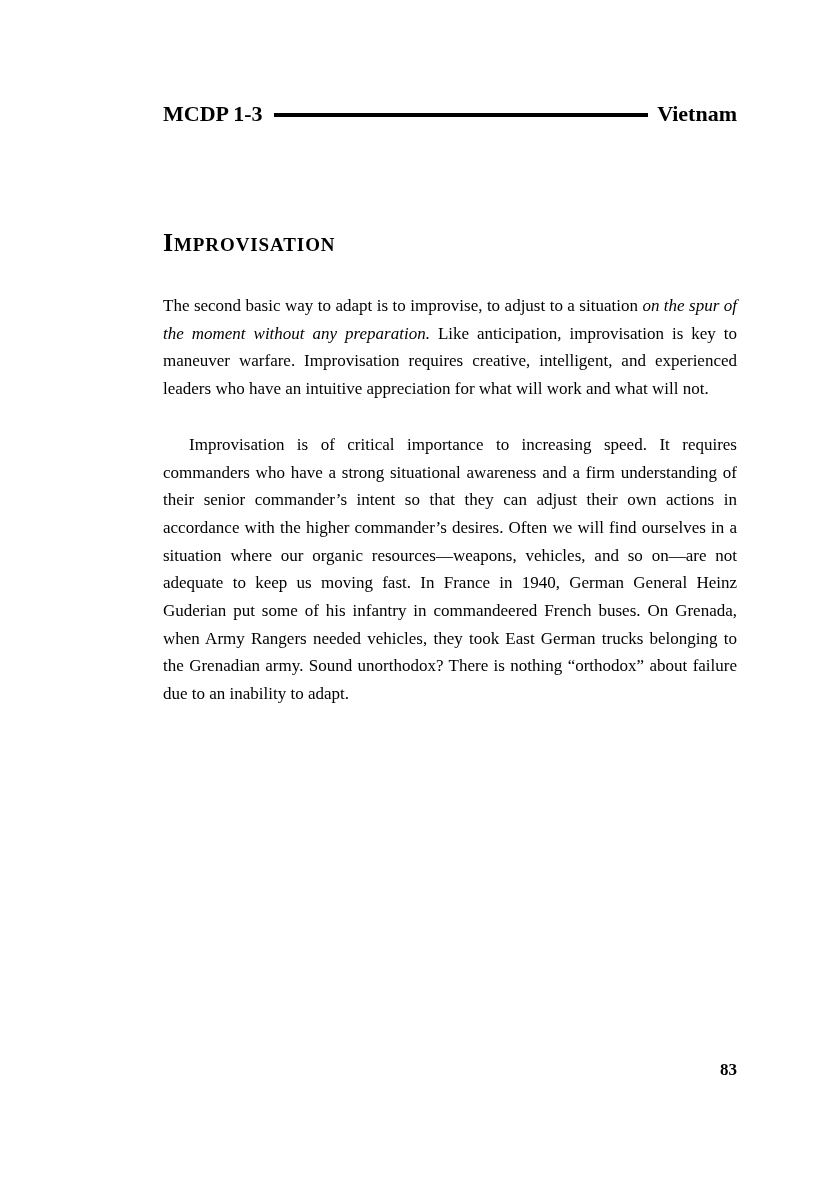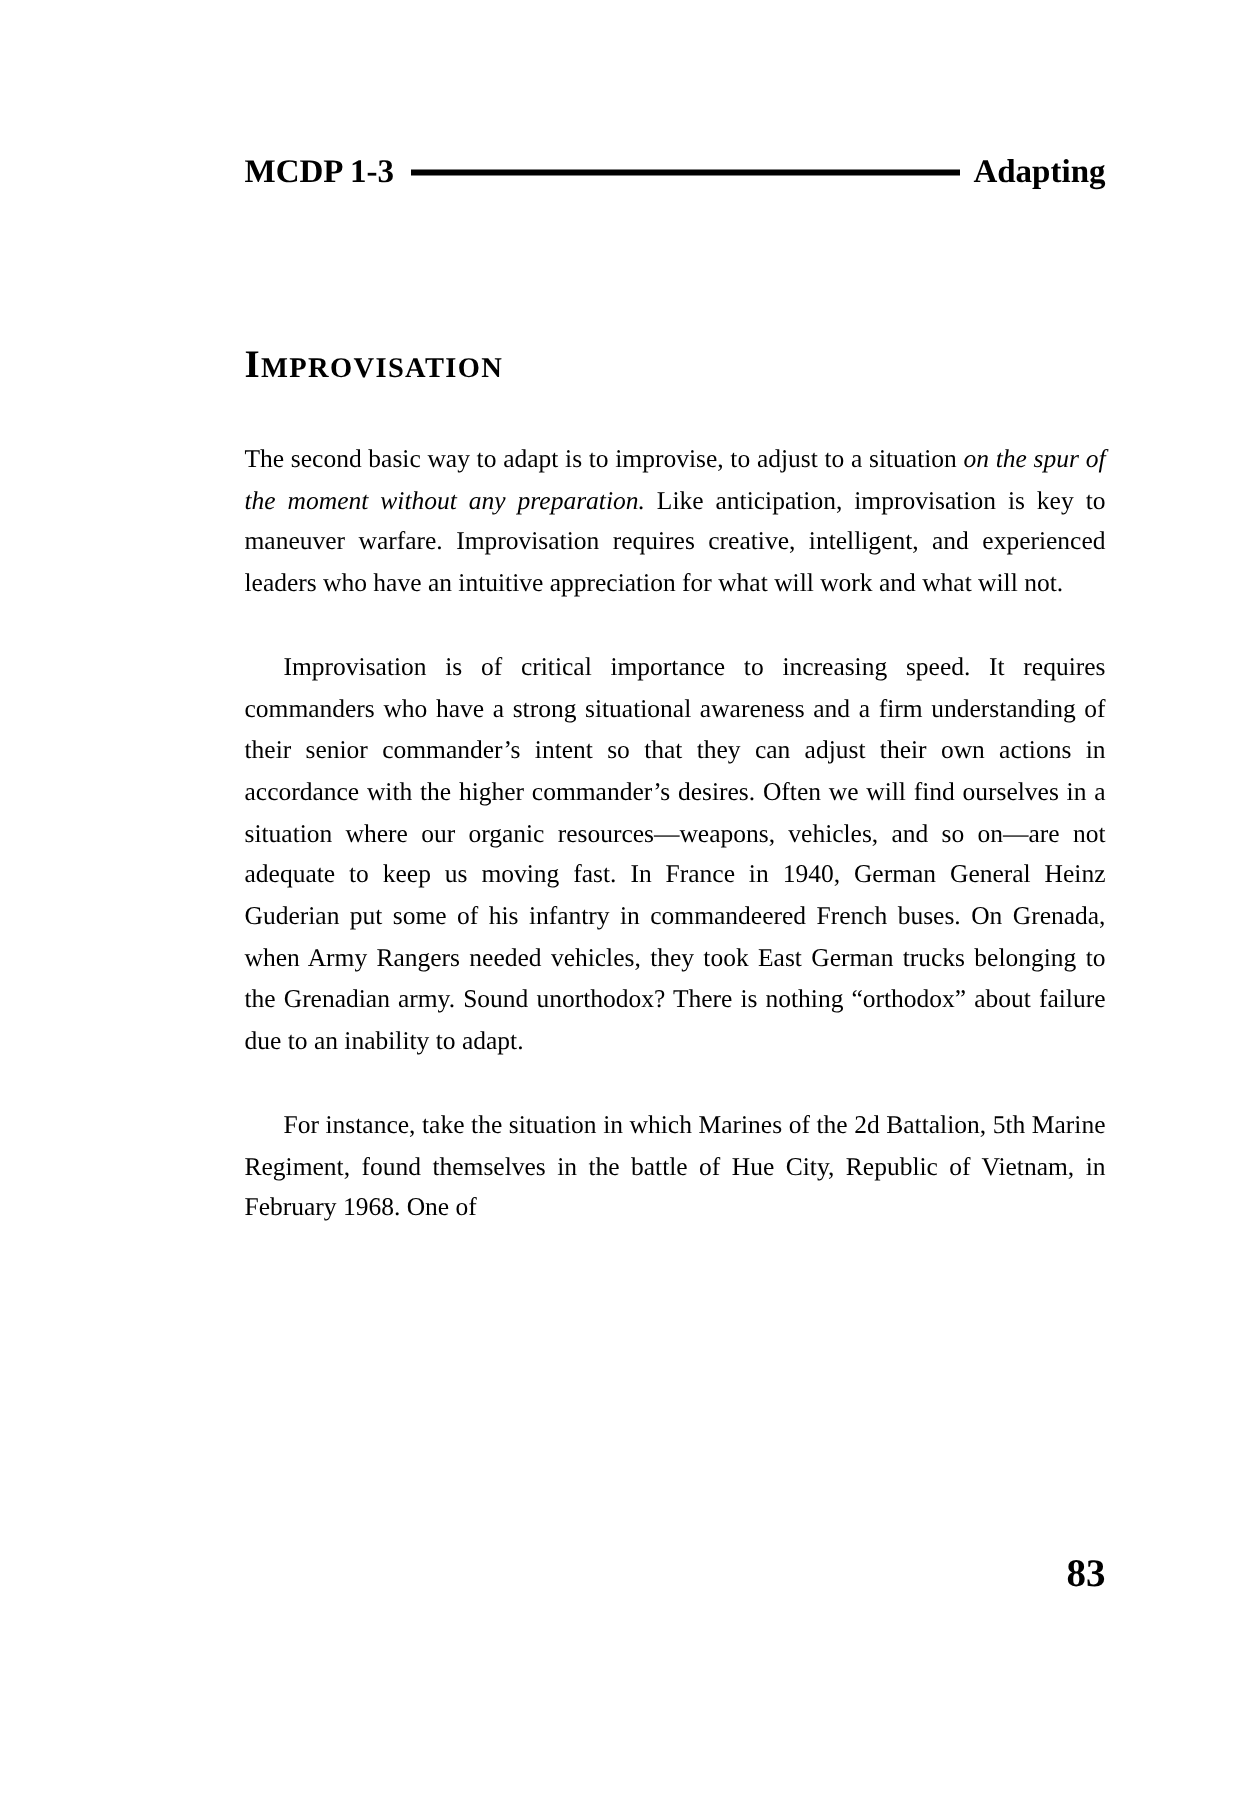--- a/index.html
+++ b/index.html
@@ -58,42 +58,41 @@
     margin: 0 0 28px 0;
   }
   .body-text p.indent {
     text-indent: 26px;
   }
   .italic {
     font-style: italic;
   }
   .page-number {
     position: absolute;
-    top: 1034px;
+    top: 1060px;
     right: 86px;
     font-weight: bold;
-    font-size: 26px;
+    font-size: 17px;
   }
 </style>
 </head>
 <body>
 
 <div class="page">
 
   <div class="header">
     <span class="header-left">MCDP 1-3</span>
     <span class="header-rule"></span>
-    <span class="header-right">Adapting</span>
+    <span class="header-right">Vietnam</span>
   </div>
 
   <h2 class="section-heading">IMPROVISATION</h2>
 
   <div class="body-text">
     <p class="first"><span>The second basic way to adapt is to improvise, to adjust to a situation </span><span class="italic">on the spur of the moment without any preparation.</span><span> Like anticipation, improvisation is key to maneuver warfare. Improvisation requires creative, intelligent, and experienced leaders who have an intuitive appreciation for what will work and what will not.</span></p>
 
     <p class="indent">Improvisation is of critical importance to increasing speed. It requires commanders who have a strong situational awareness and a firm understanding of their senior commander’s intent so that they can adjust their own actions in accordance with the higher commander’s desires. Often we will find ourselves in a situation where our organic resources—weapons, vehicles, and so on—are not adequate to keep us moving fast. In France in 1940, German General Heinz Guderian put some of his infantry in commandeered French buses. On Grenada, when Army Rangers needed vehicles, they took East German trucks belonging to the Grenadian army. Sound unorthodox? There is nothing “orthodox” about failure due to an inability to adapt.</p>
 
-    <p class="indent">For instance, take the situation in which Marines of the 2d Battalion, 5th Marine Regiment, found themselves in the battle of Hue City, Republic of Vietnam, in February 1968. One of</p>
   </div>
 
   <div class="page-number">83</div>
 
 </div>
 
 </body></html>

